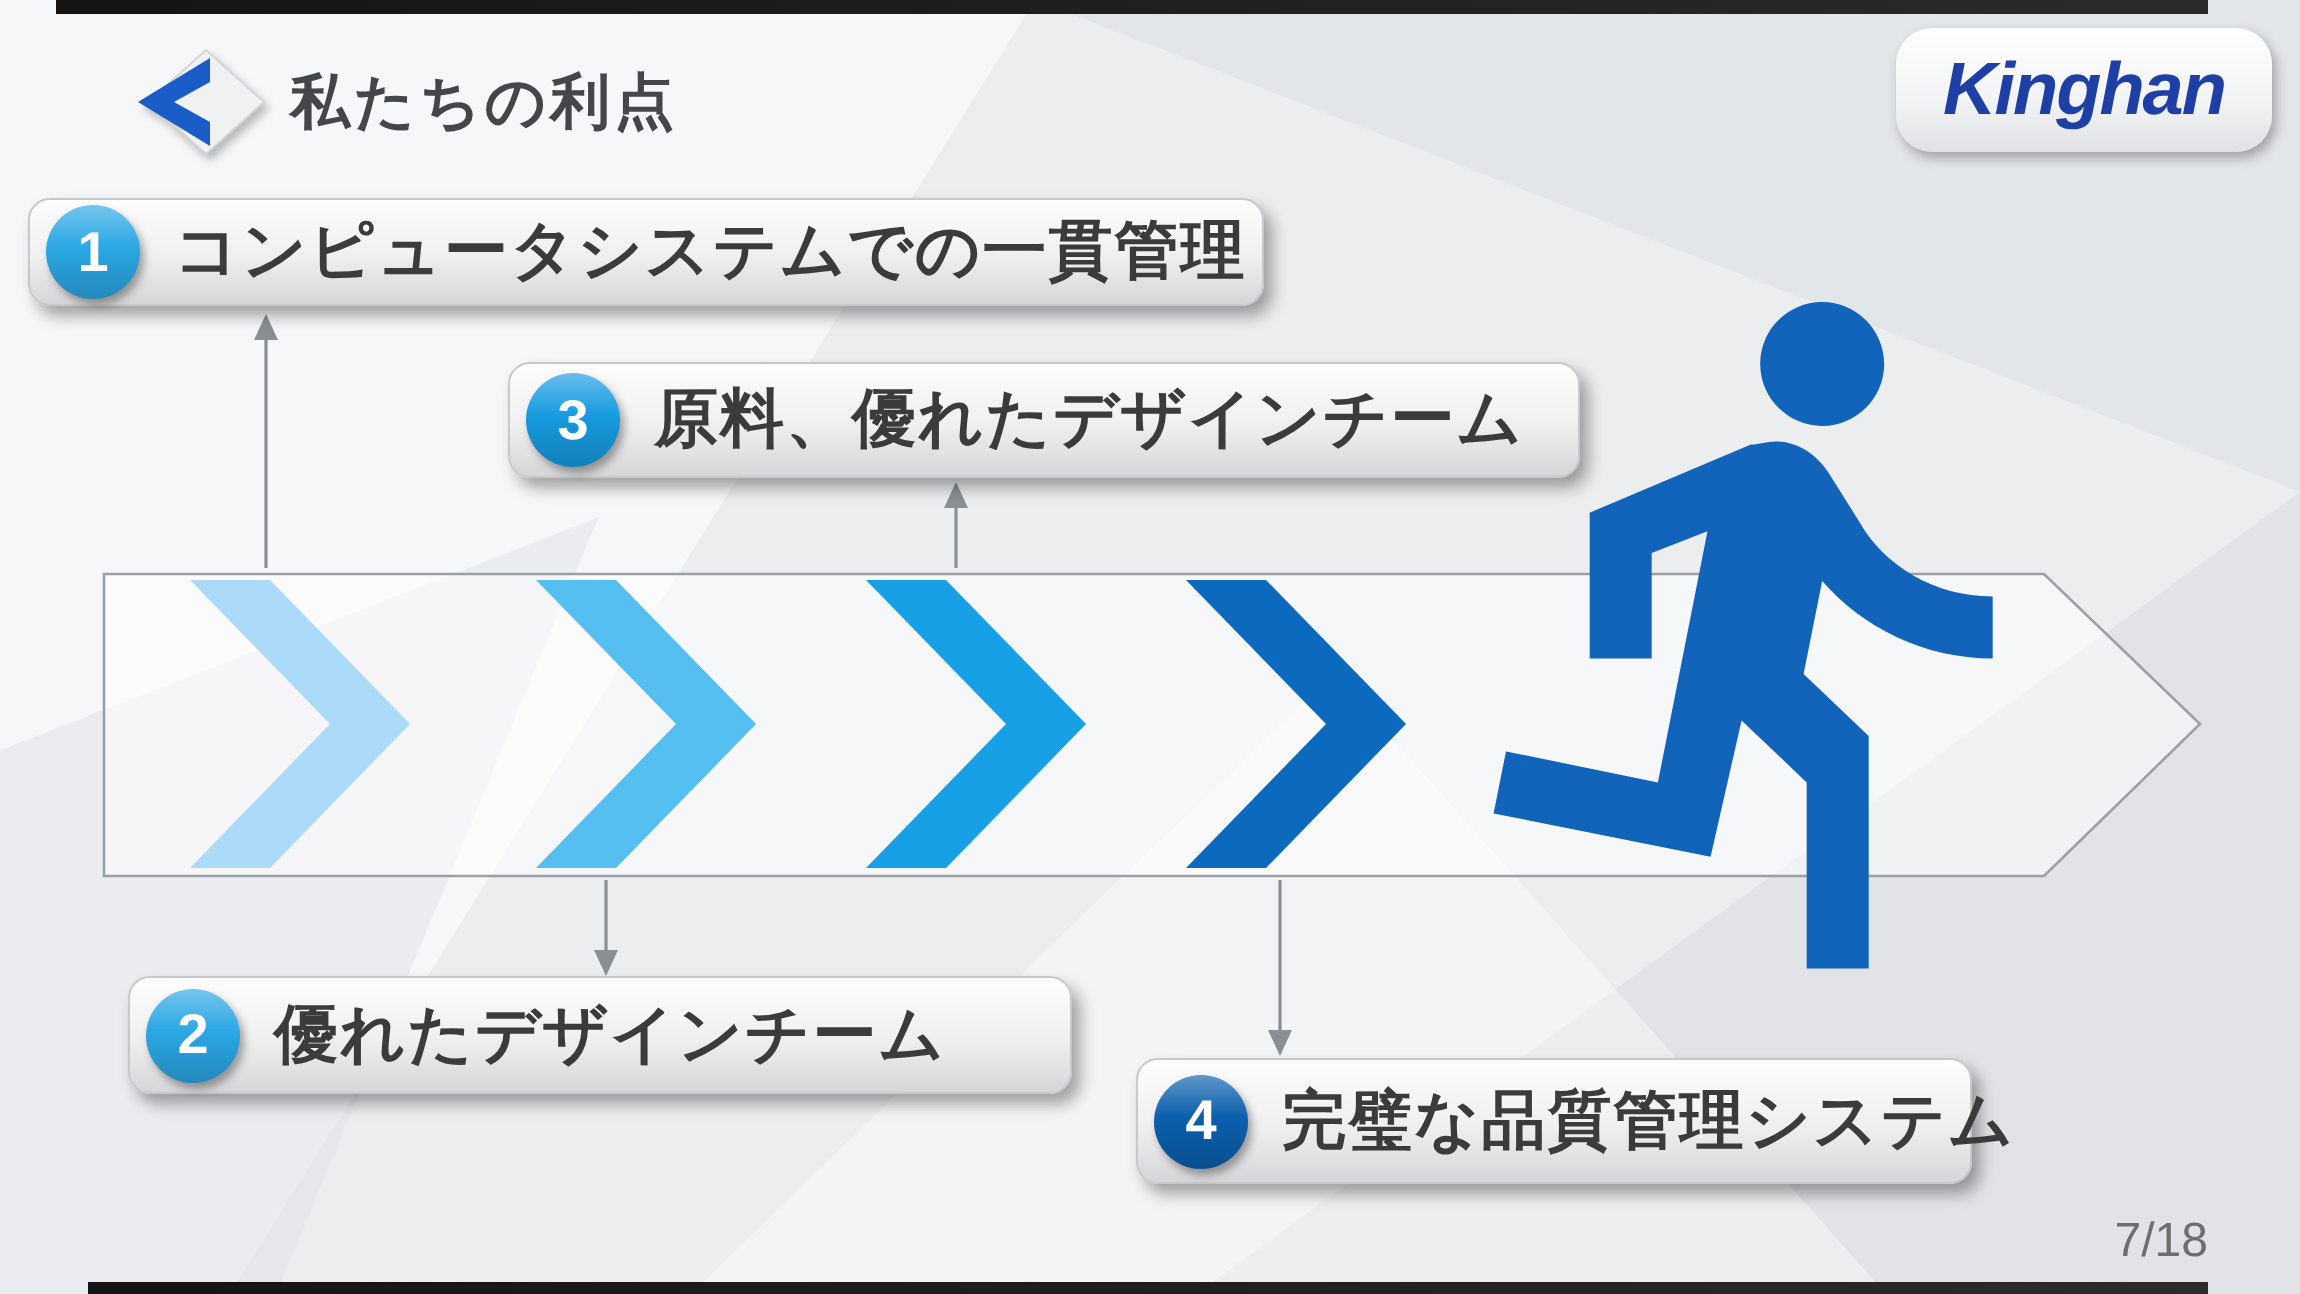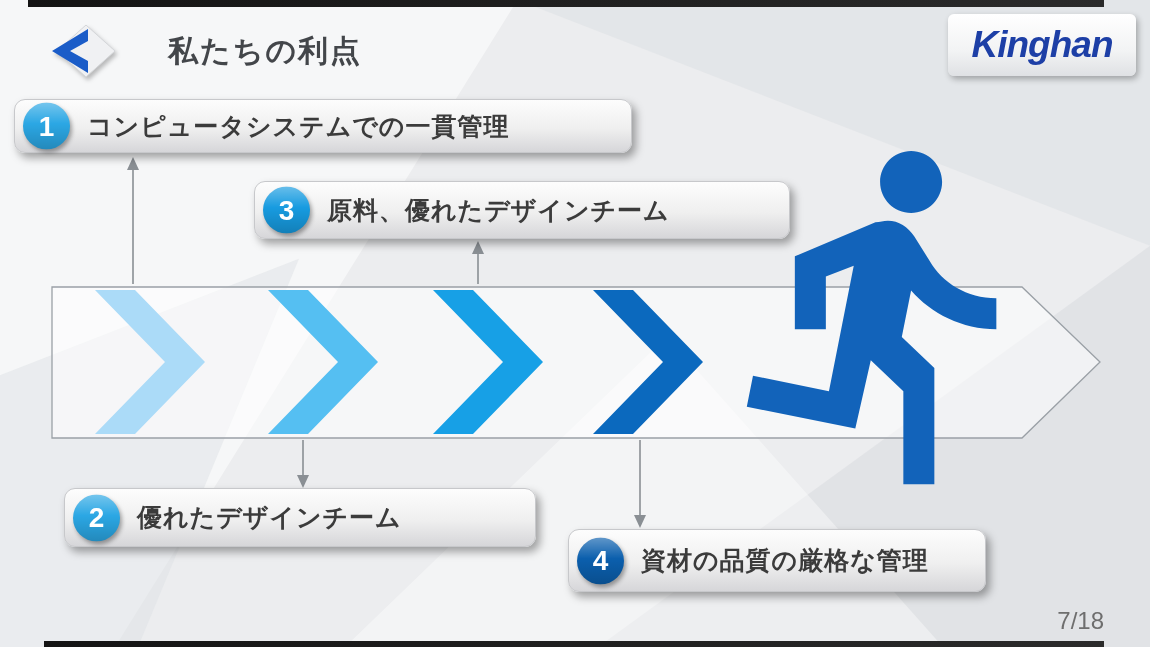--- a/index.html
+++ b/index.html
@@ -13,30 +13,30 @@
   .poly-a { background:rgba(255,255,255,0.55); clip-path:polygon(0% 0%, 45% 0%, 10% 100%, 0% 100%); }
   .poly-b { background:rgba(221,224,228,0.55); clip-path:polygon(45% 0%, 100% 0%, 100% 38%); }
   .poly-c { background:rgba(213,216,220,0.45); clip-path:polygon(100% 38%, 100% 100%, 52% 100%); }
   .poly-d { background:rgba(255,255,255,0.40); clip-path:polygon(30% 100%, 58% 52%, 82% 100%); }
   .poly-e { background:rgba(222,225,229,0.50); clip-path:polygon(0% 58%, 26% 40%, 12% 100%, 0% 100%); }
 
   .edge-bar { position:absolute; background:linear-gradient(90deg,#141414,#2b2b2b); }
   .edge-bar.top { left:28px; top:0; width:1076px; height:7px; }
   .edge-bar.bottom { left:44px; bottom:0; width:1060px; height:6px; }
 
-  .header { position:absolute; left:40px; top:24px; display:flex; align-items:center;gap:40px; }
+  .header { position:absolute; left:57px; top:24px; display:flex; align-items:center; }
   .title-icon { width:76px; height:54px; filter:drop-shadow(2px 3px 2px rgba(0,0,0,0.25)); }
   .slide-title {
     margin-left:12px; font-size:30px; font-weight:bold; color:#43464A; letter-spacing:2px;
   }
 
   .logo-box {
     position:absolute; right:14px; top:14px; width:188px; height:62px;
     background:linear-gradient(180deg,#ffffff 0%,#f2f3f4 60%,#dfe1e4 100%);
-    border-radius:6px; box-shadow:2px 3px 6px rgba(0,0,0,0.3);
+    border-radius:18px; box-shadow:2px 3px 6px rgba(0,0,0,0.3);
     display:flex; align-items:center; justify-content:center;
   }
   .logo-text {
     font-size:37px; font-weight:bold; font-style:italic; letter-spacing:-1px;
   }
 
   .scene { position:absolute; inset:0; width:1150px; height:647px; }
   .runner { position:absolute; left:702px; top:128px; width:372px; height:372px; }
 
   .callout {
@@ -52,21 +52,21 @@
 
   .badge {
     position:absolute; left:8px; top:50%; transform:translateY(-50%);
     width:47px; height:47px; border-radius:50%;
     display:flex; align-items:center; justify-content:center;
     color:#fff; font-size:28px; font-weight:bold;
     background-image:linear-gradient(180deg, rgba(255,255,255,0.35), rgba(255,255,255,0) 45%, rgba(0,0,0,0.18));
     box-shadow:2px 3px 4px rgba(0,0,0,0.35);
   }
   .callout-label {
-    font-size:25px; font-weight:bold; color:#3B3B3B; letter-spacing:1px; white-space:nowrap;
+    font-size:32px; font-weight:bold; color:#3B3B3B; letter-spacing:1px; white-space:nowrap;
   }
 
   .page-number {
     position:absolute; right:46px; bottom:12px; font-size:24px; color:#6E6E6E;
   }
 </style>
 </head>
 <body>
 
 <div class="slide">
@@ -127,18 +127,18 @@
     <span class="callout-label">原料、優れたデザインチーム</span>
   </div>
 
   <div class="callout callout-2">
     <span class="badge" style="background-color: rgb(43, 167, 228);">2</span>
     <span class="callout-label">優れたデザインチーム</span>
   </div>
 
   <div class="callout callout-4">
     <span class="badge" style="background-color: rgb(11, 95, 173);">4</span>
-    <span class="callout-label">資材の品質の厳格な管理</span>
+    <span class="callout-label">完璧な品質管理システム</span>
   </div>
 
   <div class="page-number">7/18</div>
 
 </div>
 
 </body></html>

